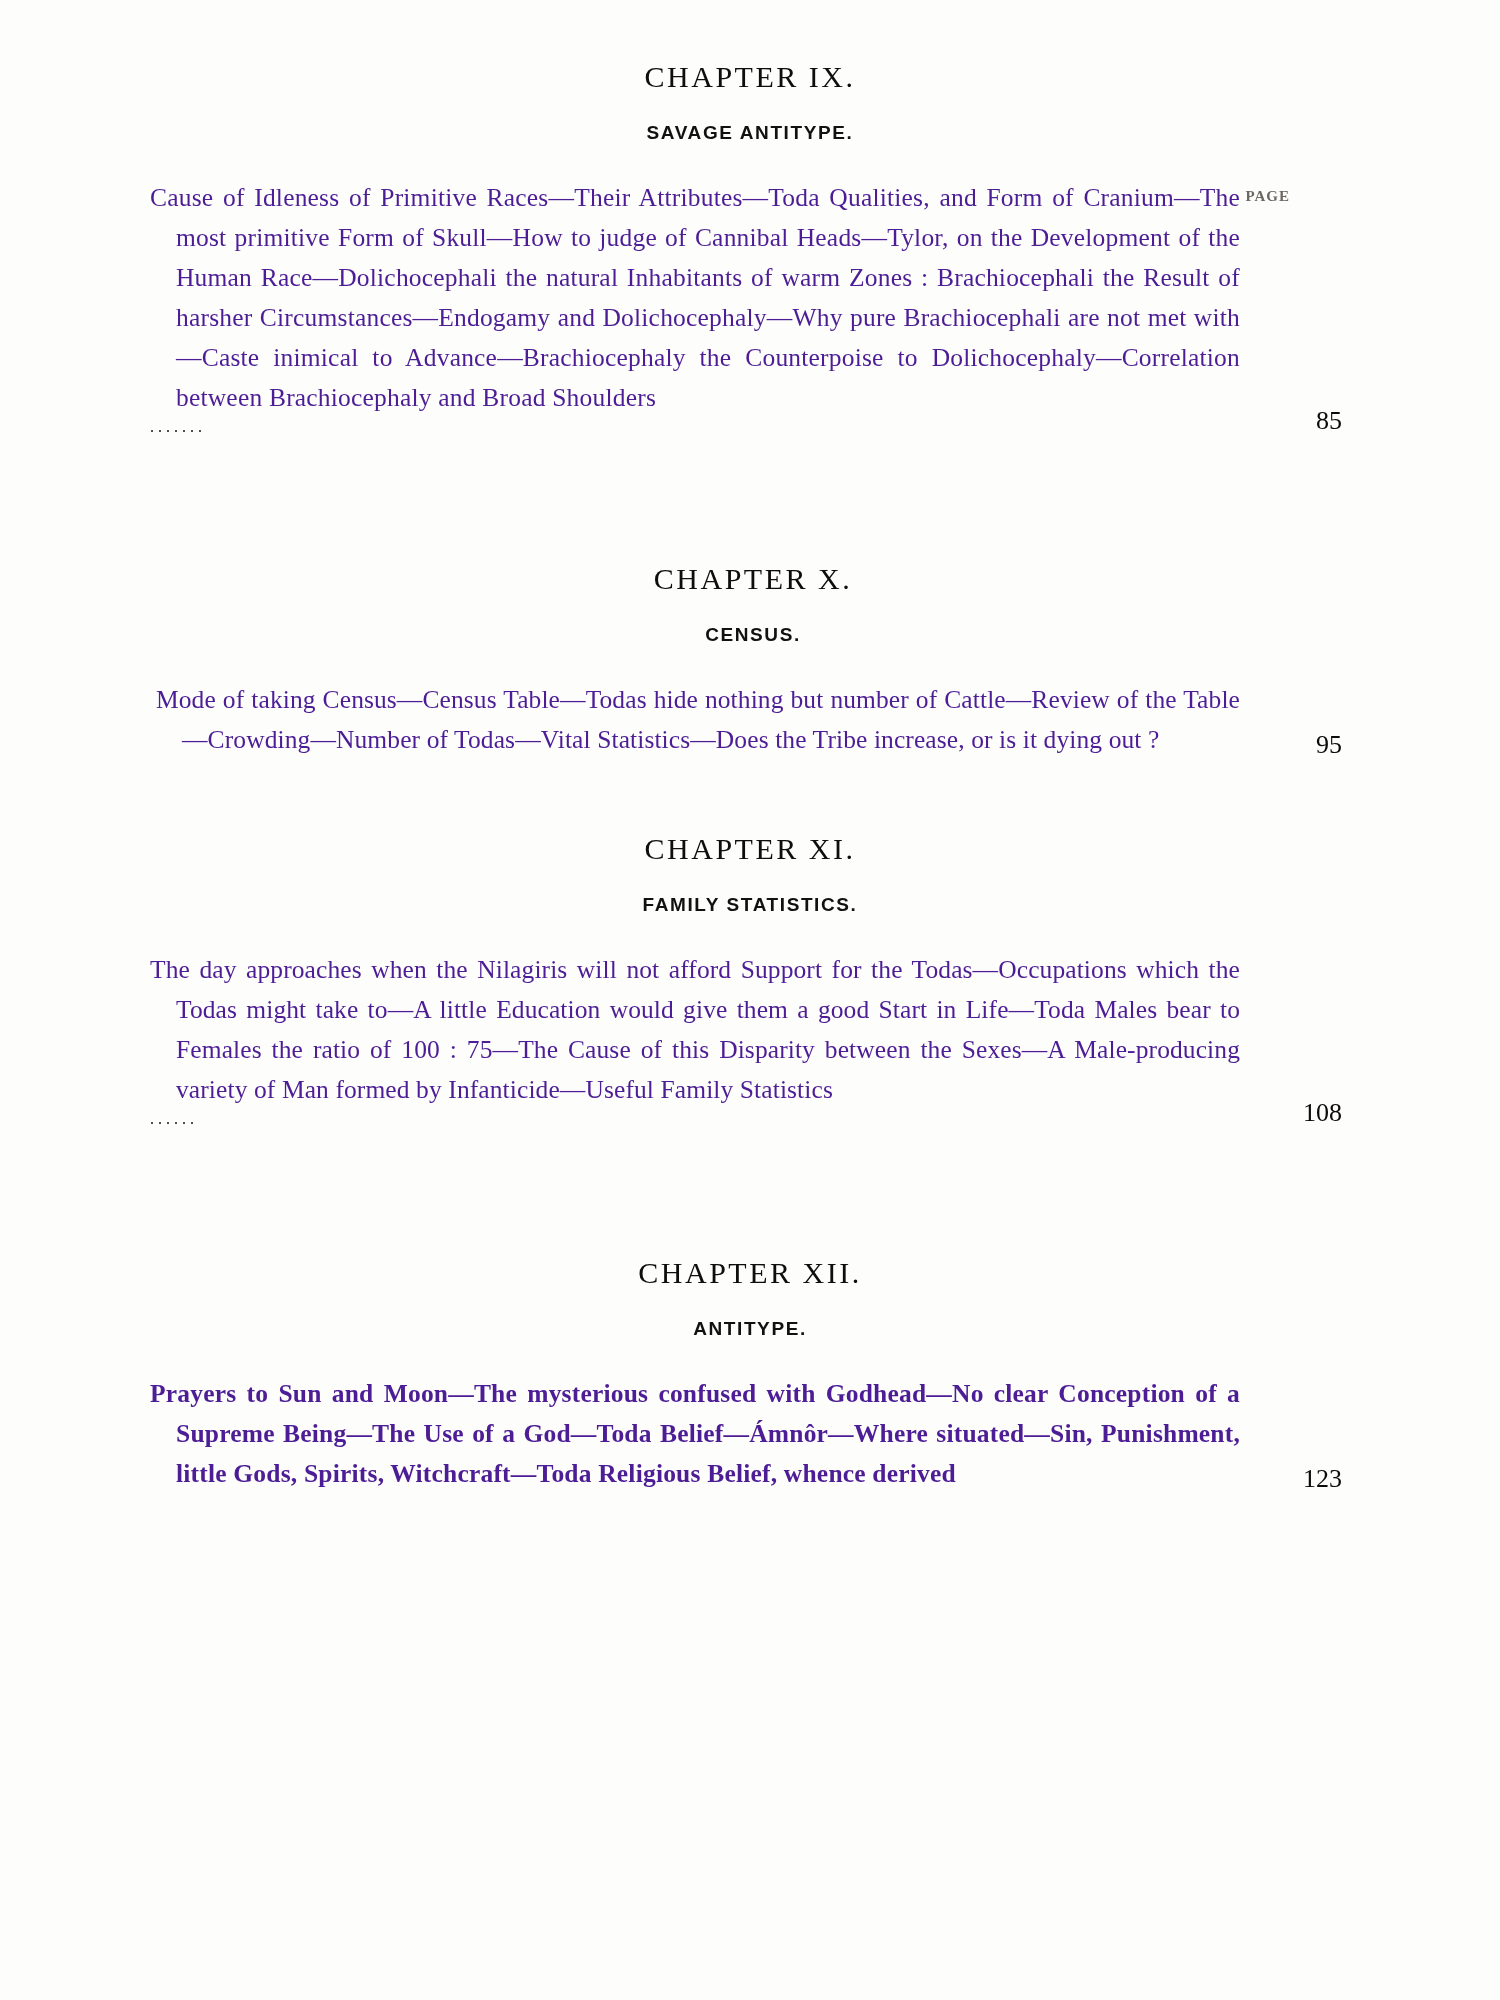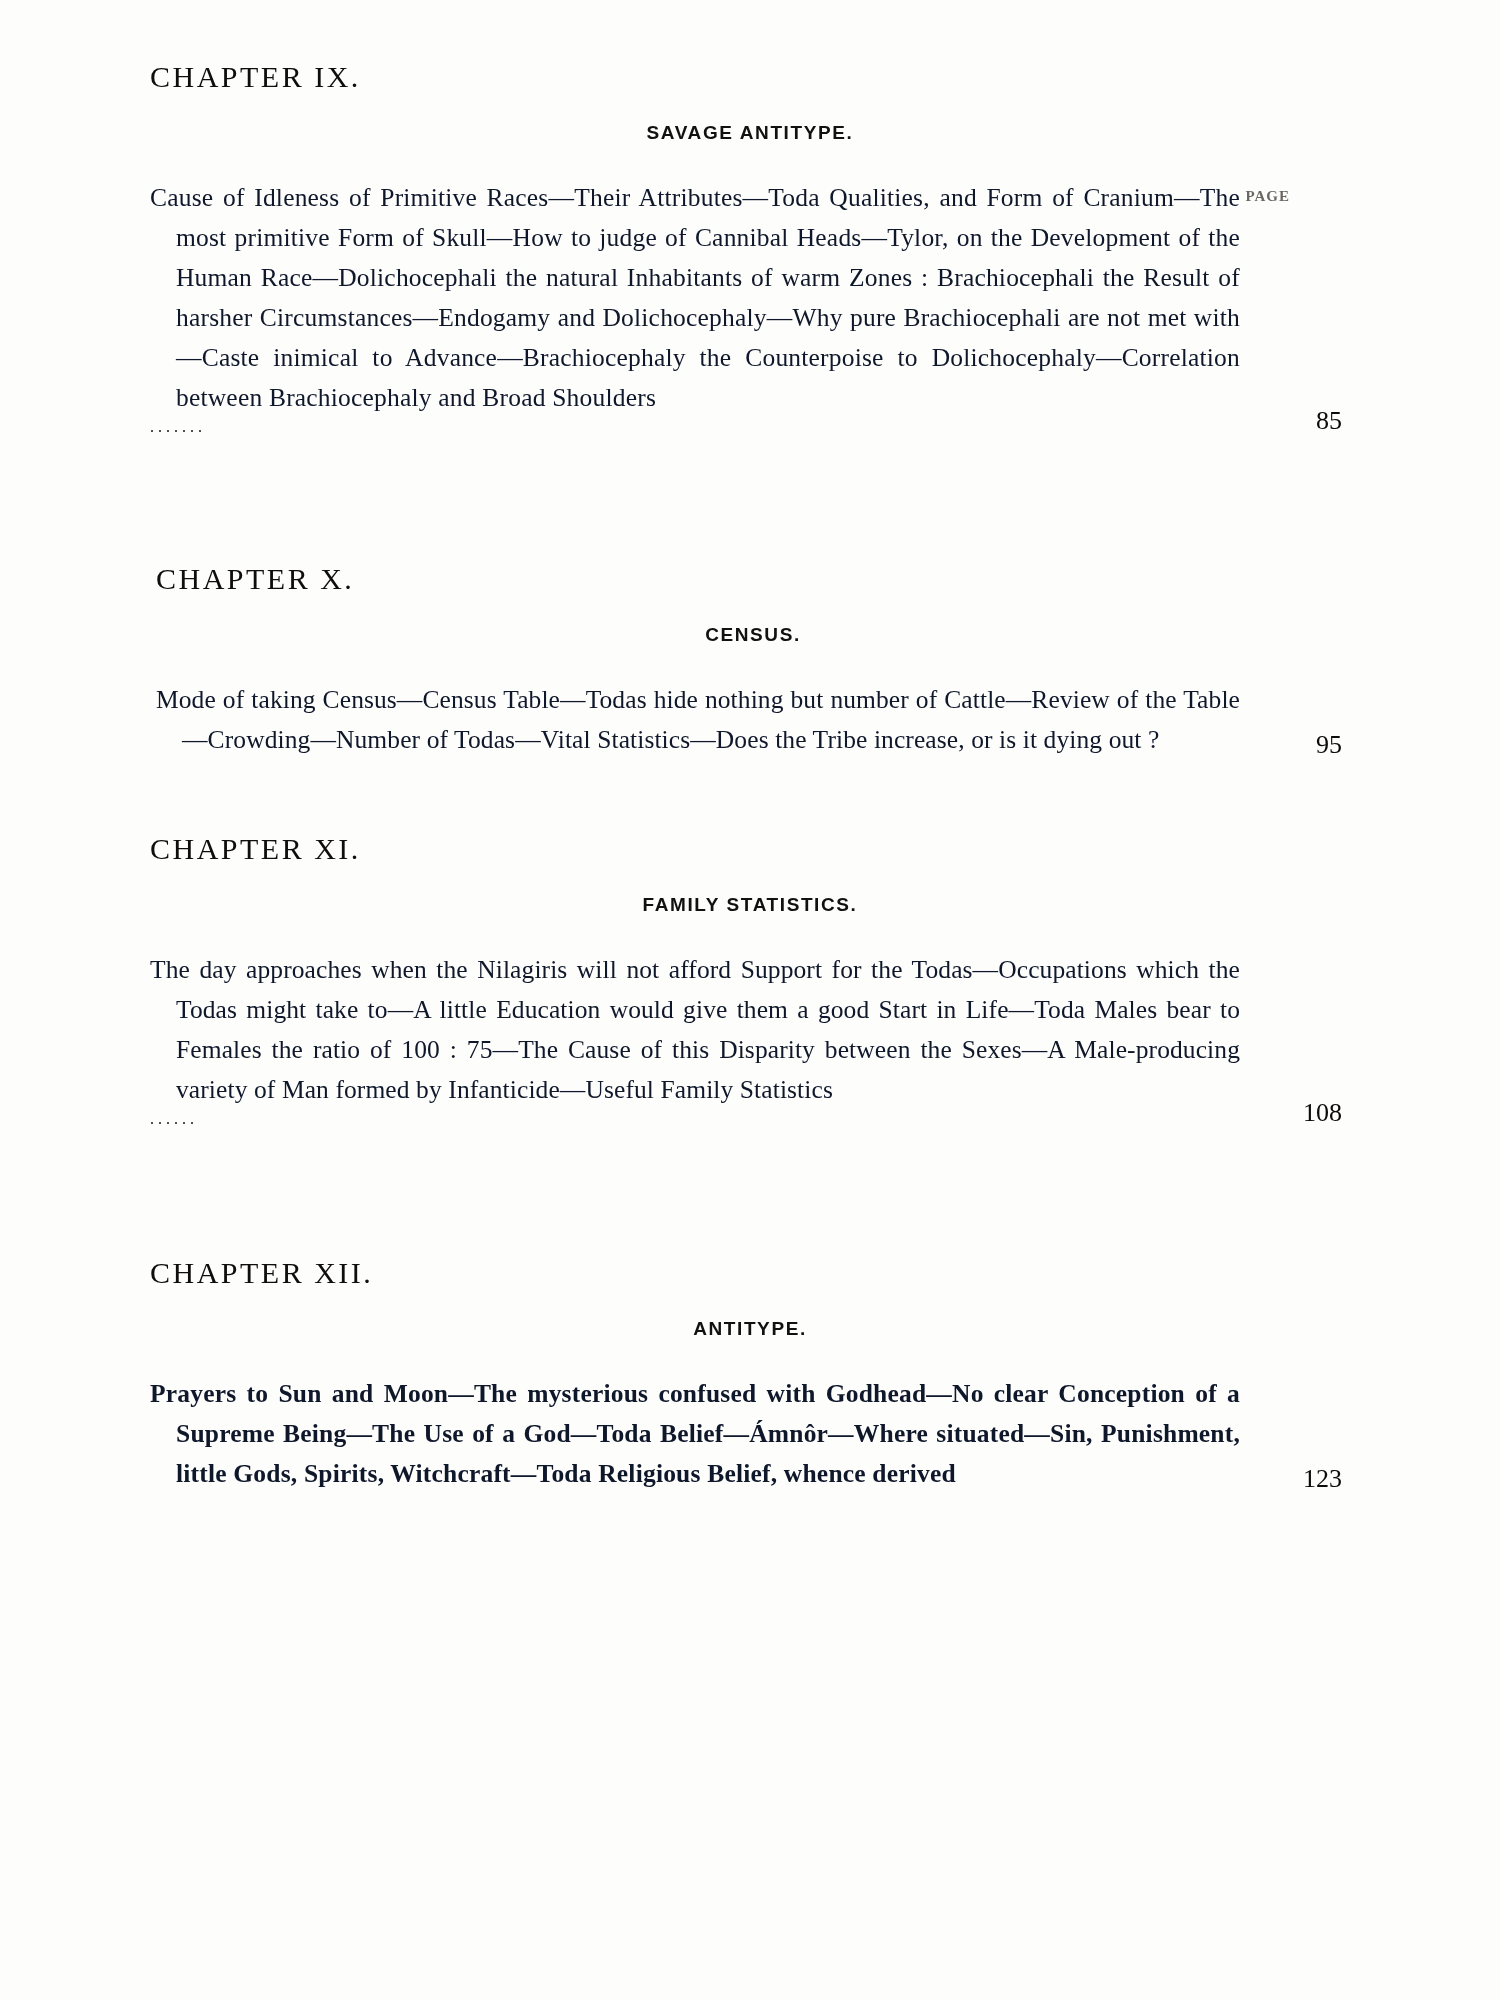--- a/index.html
+++ b/index.html
@@ -49,20 +49,21 @@
     color: #3a342e;
     opacity: 0.75;
     font-weight: 700;
   }
 
   .chapter-block {
     margin-bottom: 0;
   }
 
   .chapter-title {
+    text-align: center;
     font-family: "Liberation Serif", serif;
     font-size: 30px;
     letter-spacing: 2.5px;
     color: #100e0c;
     margin: 0 0 28px 0;
     font-weight: 400;
   }
 
   .chapter-subtitle {
     text-align: center;
@@ -76,21 +77,21 @@
 
   .entry {
     position: relative;
     padding-right: 110px;
   }
 
   .entry-text {
     font-family: "Liberation Serif", serif;
     font-size: 25.5px;
     line-height: 40px;
-    color: #0f172a;
+    color: #4c1d95;
     text-align: justify;
     text-indent: -26px;
     padding-left: 26px;
     font-weight: 500;
     letter-spacing: 0.2px;
   }
 
   .page-ref {
     position: absolute;
     right: 8px;

